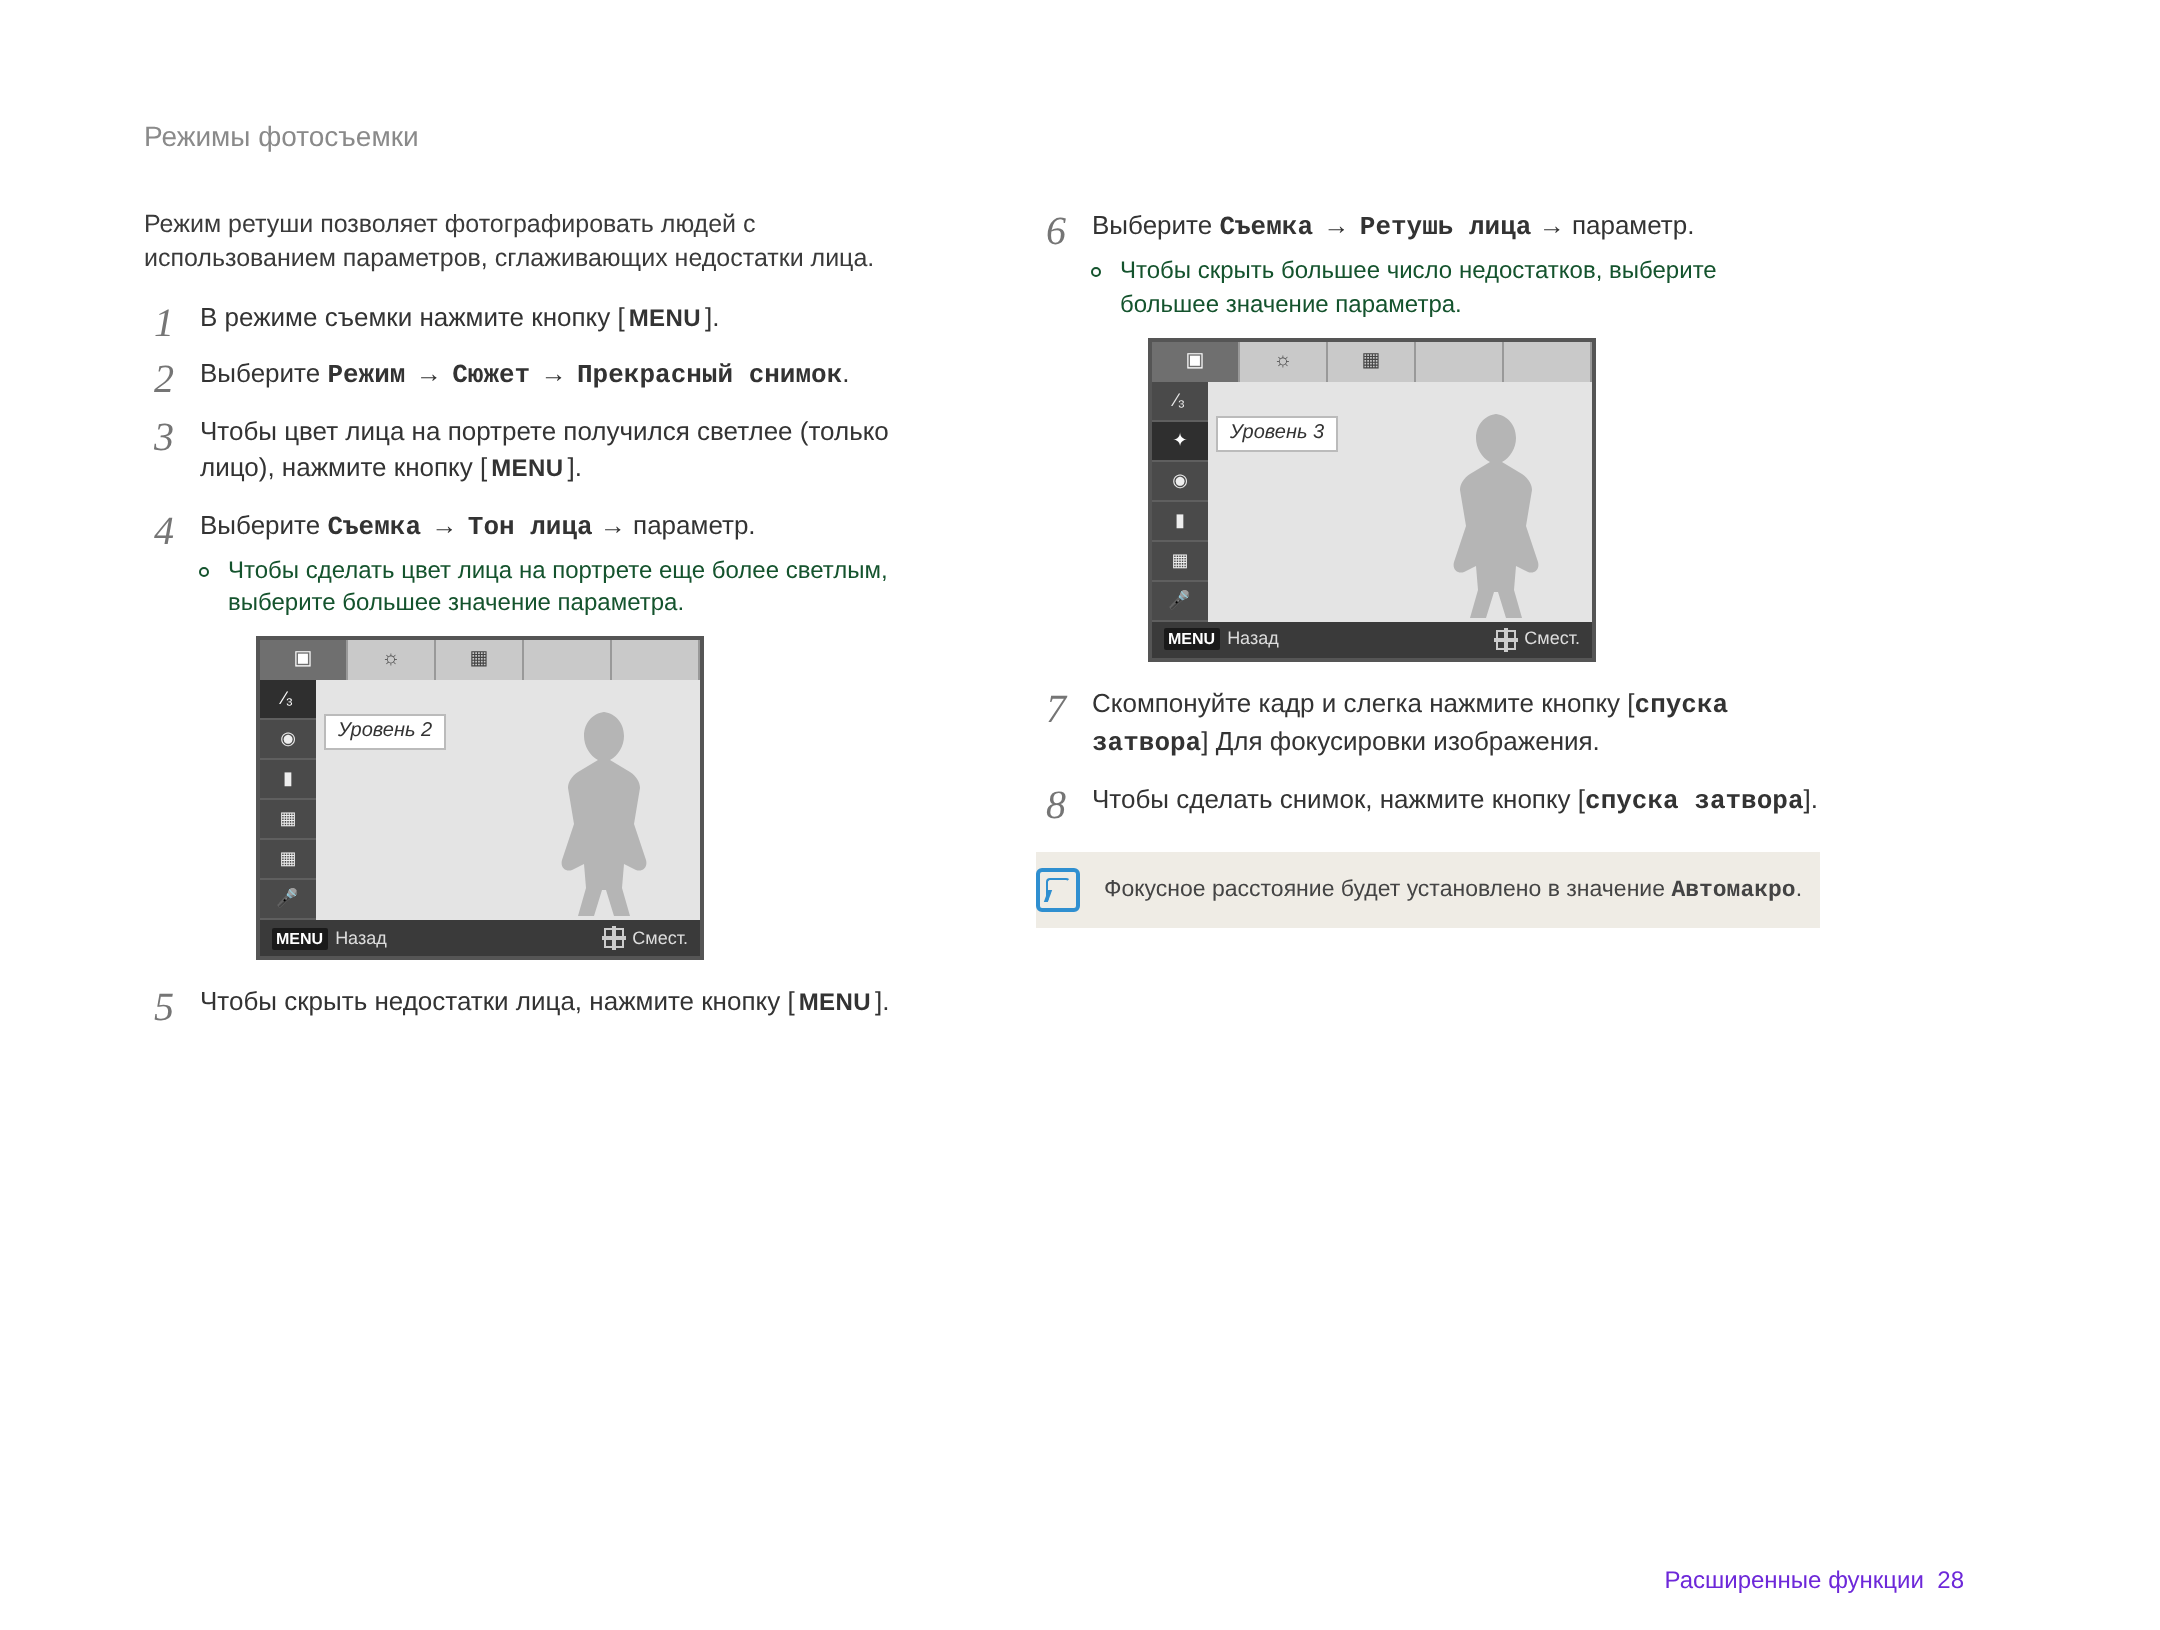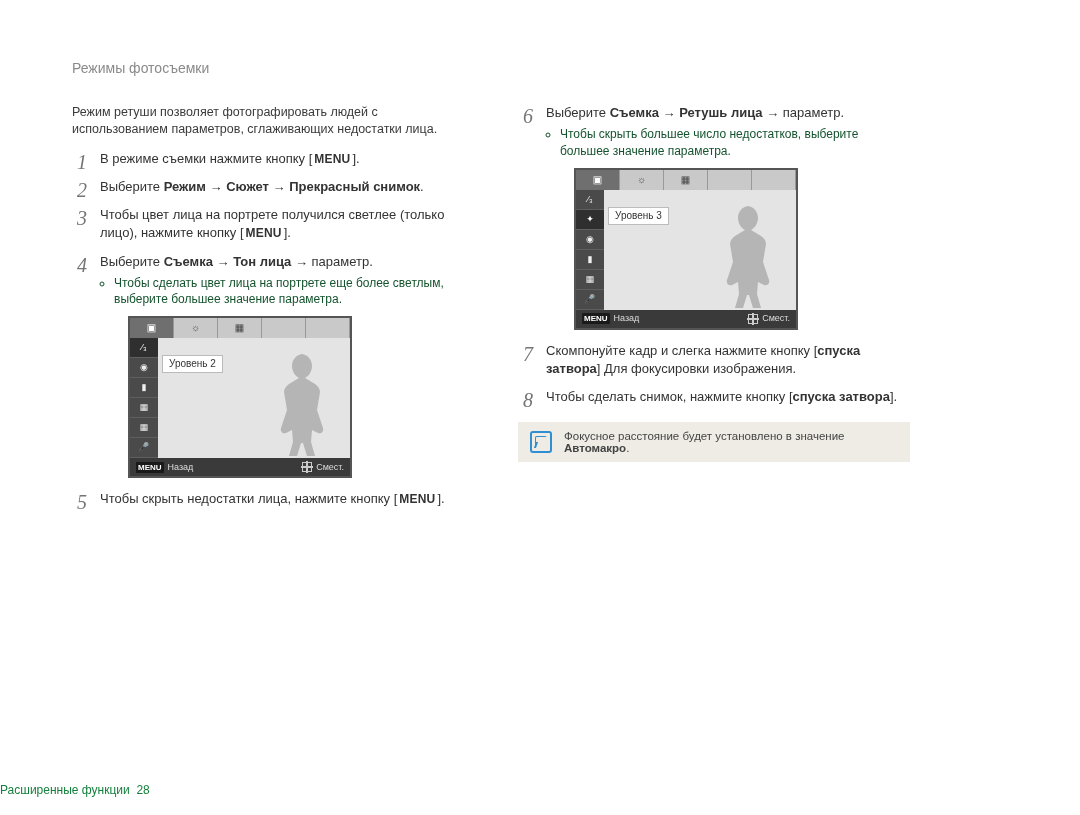--- a/index.html
+++ b/index.html
@@ -66,21 +66,21 @@
     width: 20px;
     text-align: center;
   }
   .menu-badge {
     display: inline-block;
     padding: 0 2px;
     font-weight: bold;
     font-size: 12px;
     letter-spacing: 0.2px;
   }
-  .bold { font-weight: bold; }
+  .bold { font-weight: bold; font-family: Liberation Mono, monospace; }
   ul.bullets {
     margin: 4px 0 6px 0;
     padding-left: 14px;
     font-size: 12px;
     color: #14532d;
   }
   ul.bullets li { margin: 0 0 2px 0; }
 
   
   .lcd {
@@ -139,20 +139,21 @@
   }
   .level-bar {
     position: absolute;
     top: 17px;
     left: 4px;
     background: #fff;
     border: 1px solid #bbb;
     font-size: 10px;
     padding: 1px 6px;
     color: #333;
+    font-style: italic;
   }
   .silhouette {
     position: absolute;
     right: 14px;
     bottom: 0;
     width: 70px;
     height: 110px;
   }
   .lcd-foot {
     display: flex;
@@ -190,21 +191,21 @@
   }
   .diamond::before { left:3px; top:-2px; width:2px; height:12px; }
   .diamond::after  { top:3px; left:-2px; height:2px; width:12px; }
 
   
   .note {
     display: flex;
     align-items: center;
     gap: 12px;
     background: #efece5;
-    padding: 8px 12px;
+    padding: 8px 0;
     margin-top: 16px;
     font-size: 11.5px;
     color: #444;
   }
   .note .icon {
     width: 18px;
     height: 18px;
     border: 2px solid #2f8fd0;
     border-radius: 3px;
     position: relative;
@@ -225,23 +226,23 @@
     border: 1.5px solid #2f8fd0;
     border-radius: 2px;
     border-right-color: transparent;
     border-bottom-color: transparent;
   }
 
   .footer {
     position: absolute;
     bottom: 18px;
     left: 0; right: 0;
-    text-align: left;
+    text-align: right;
     font-size: 12px;
-    color: #15803d;
+    color: #6d28d9;
   }
 </style>
 </head>
 <body>
 
 <div class="page">
 
   <div class="breadcrumb">Режимы фотосъемки</div>
 
   <div class="columns">

